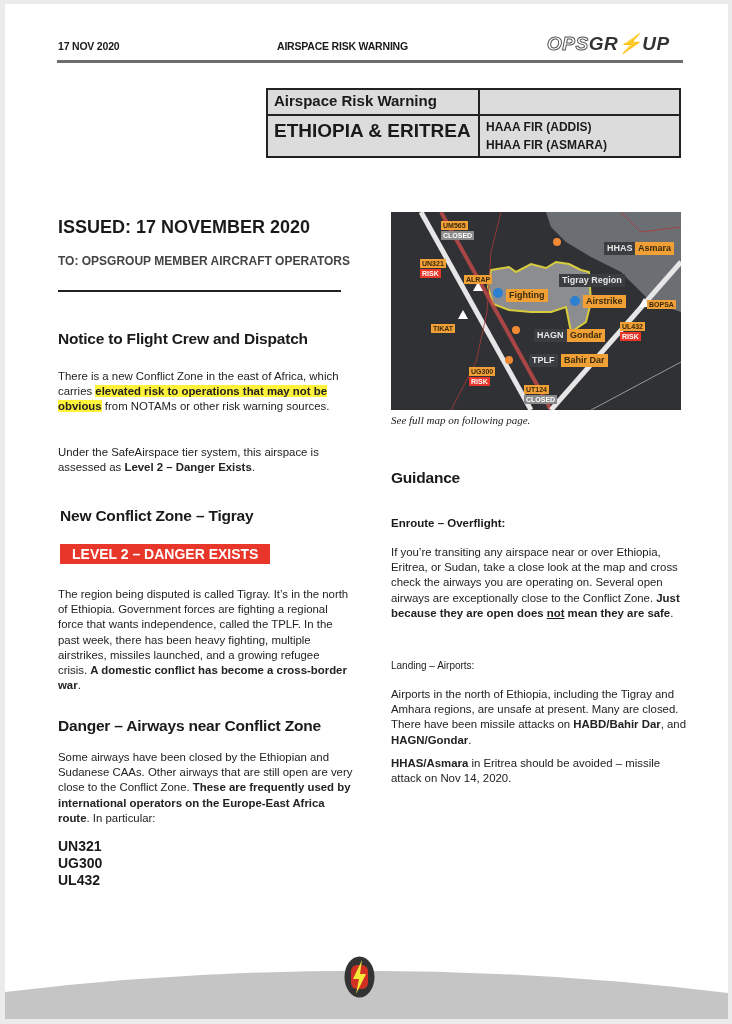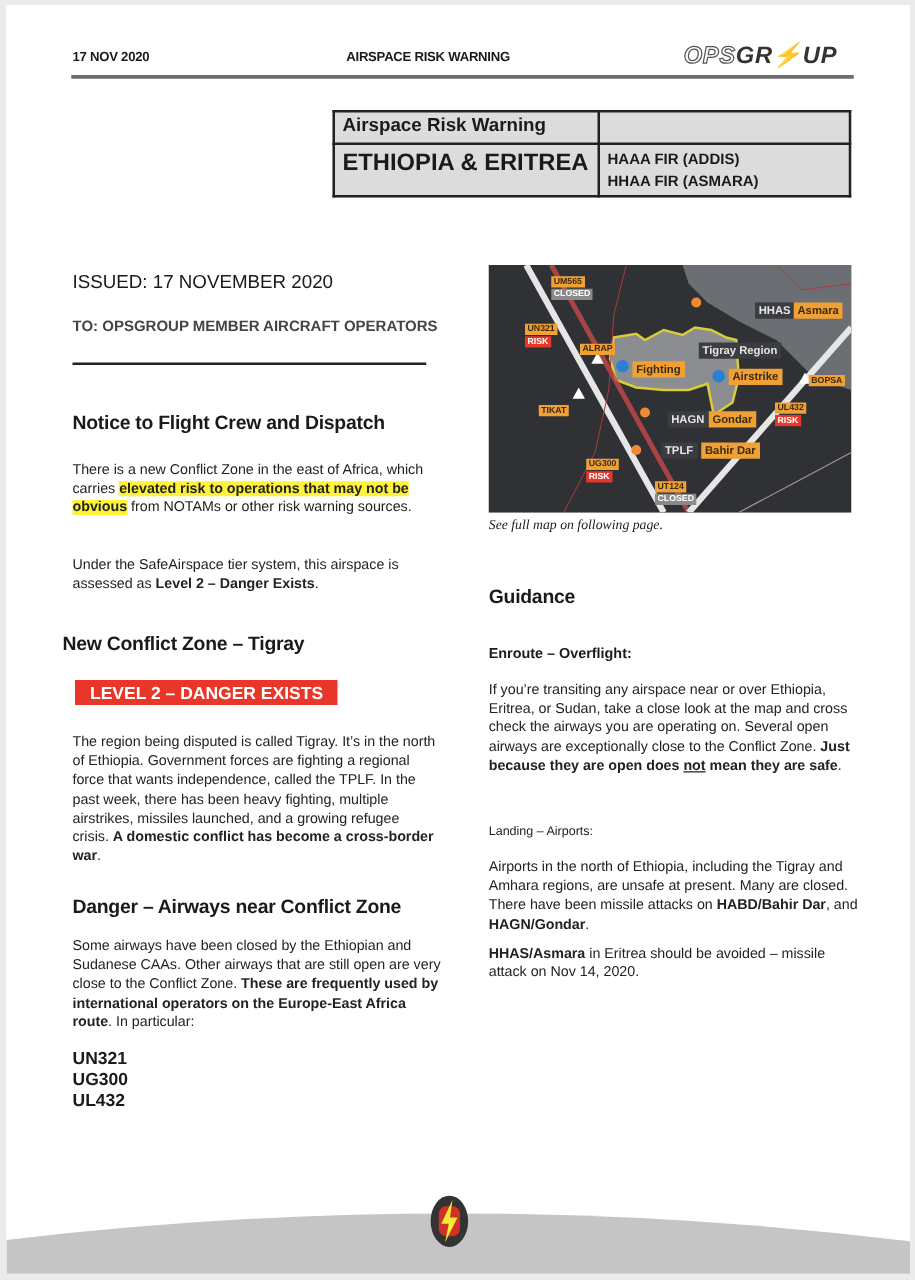--- a/index.html
+++ b/index.html
@@ -14,21 +14,21 @@
   .opsgroup .bolt { color:#e8b718; }
   .safe-logo { left:58px; top:80px; width:168px; height:40px; border:1px solid #bbb; border-radius:5px; background:linear-gradient(#fdfdfd,#efefef); display:flex; align-items:center; justify-content:center; font-weight:bold; font-size:21px; letter-spacing:-0.6px; }
   .safe-logo .s1 { color:#d8333a; }
   .safe-logo .s2 { color:#4a4a4a; }
   .radar { width:20px; height:20px; margin:0 1px; }
   table.warn { position:absolute; left:261px; top:84px; width:415px; border-collapse:collapse; background:#dcdcdc; }
   table.warn td { border:2px solid #222; padding:2px 6px; vertical-align:top; }
   .w-title { font-size:15px; font-weight:bold; height:20px; }
   .w-country { font-size:19px; font-weight:bold; padding-top:4px !important; }
   .w-fir { font-size:12px; font-weight:bold; line-height:18px; }
-  .issued { left:53px; top:213px; font-size:15px; font-weight:normal; }
+  .issued { left:53px; top:213px; font-size:18px; font-weight:bold; }
   .to { left:53px; top:250px; font-size:12px; font-weight:bold; color:#444; }
   .rule2 { left:53px; top:286px; width:283px; height:2px; background:#222; }
   h2 { margin:0; font-size:15.5px; font-weight:bold; position:absolute; letter-spacing:-0.2px; }
   p.body { margin:0; position:absolute; font-size:11.4px; line-height:15.2px; color:#222; }
   .hl { background:#fff23a; font-weight:bold; }
   .level { left:55px; top:540px; background:#e8372a; color:#fff; font-size:14px; font-weight:bold; padding:2px 12px; }
   .airways { left:53px; top:834px; font-size:14px; font-weight:bold; line-height:17px; }
   .map { left:386px; top:208px; width:290px; height:198px; background:#2f3134; overflow:hidden; }
   .caption { left:386px; top:410px; font-size:11px; font-style:italic;font-family:Liberation Serif, serif; }
   .tag { position:absolute; font-size:7px; font-weight:bold; color:#fff; padding:0 2px; line-height:9px; }
@@ -71,21 +71,21 @@
     </table>
 
   <div class="abs issued">ISSUED: 17 NOVEMBER 2020</div>
   <div class="abs to">TO: OPSGROUP MEMBER AIRCRAFT OPERATORS</div>
   <div class="abs rule2"></div>
 
   <h2 style="left:53px;top:326px;text-align:center;">Notice to Flight Crew and Dispatch</h2>
   <p class="body" style="left:53px;top:365px;width:300px;"><span>There is a new Conflict Zone in the east of Africa, which carries </span><span class="hl">elevated risk to operations that may not be obvious</span><span> from NOTAMs or other risk warning sources.</span></p>
   <p class="body" style="left:53px;top:441px;width:300px;"><span>Under the SafeAirspace tier system, this airspace is assessed as </span><b>Level 2 – Danger Exists</b><span>.</span></p>
 
-  <h2 style="left:45px;top:503px;">New Conflict Zone – Tigray</h2>
+  <h2 style="left:55px;top:503px;">New Conflict Zone – Tigray</h2>
   <div class="abs level">LEVEL 2 – DANGER EXISTS</div>
   <p class="body" style="left:53px;top:583px;width:292px;"><span>The region being disputed is called Tigray. It’s in the north of Ethiopia. Government forces are fighting a regional force that wants independence, called the TPLF. In the past week, there has been heavy fighting, multiple airstrikes, missiles launched, and a growing refugee crisis. </span><b>A domestic conflict has become a cross-border war</b><span>.</span></p>
 
   <h2 style="left:53px;top:713px;">Danger – Airways near Conflict Zone</h2>
   <p class="body" style="left:53px;top:746px;width:295px;"><span>Some airways have been closed by the Ethiopian and Sudanese CAAs. Other airways that are still open are very close to the Conflict Zone. </span><b>These are frequently used by international operators on the Europe-East Africa route</b><span>. In particular:</span></p>
   <div class="abs airways">
     <div>UN321</div>
     <div>UG300</div>
     <div>UL432</div>
   </div>

